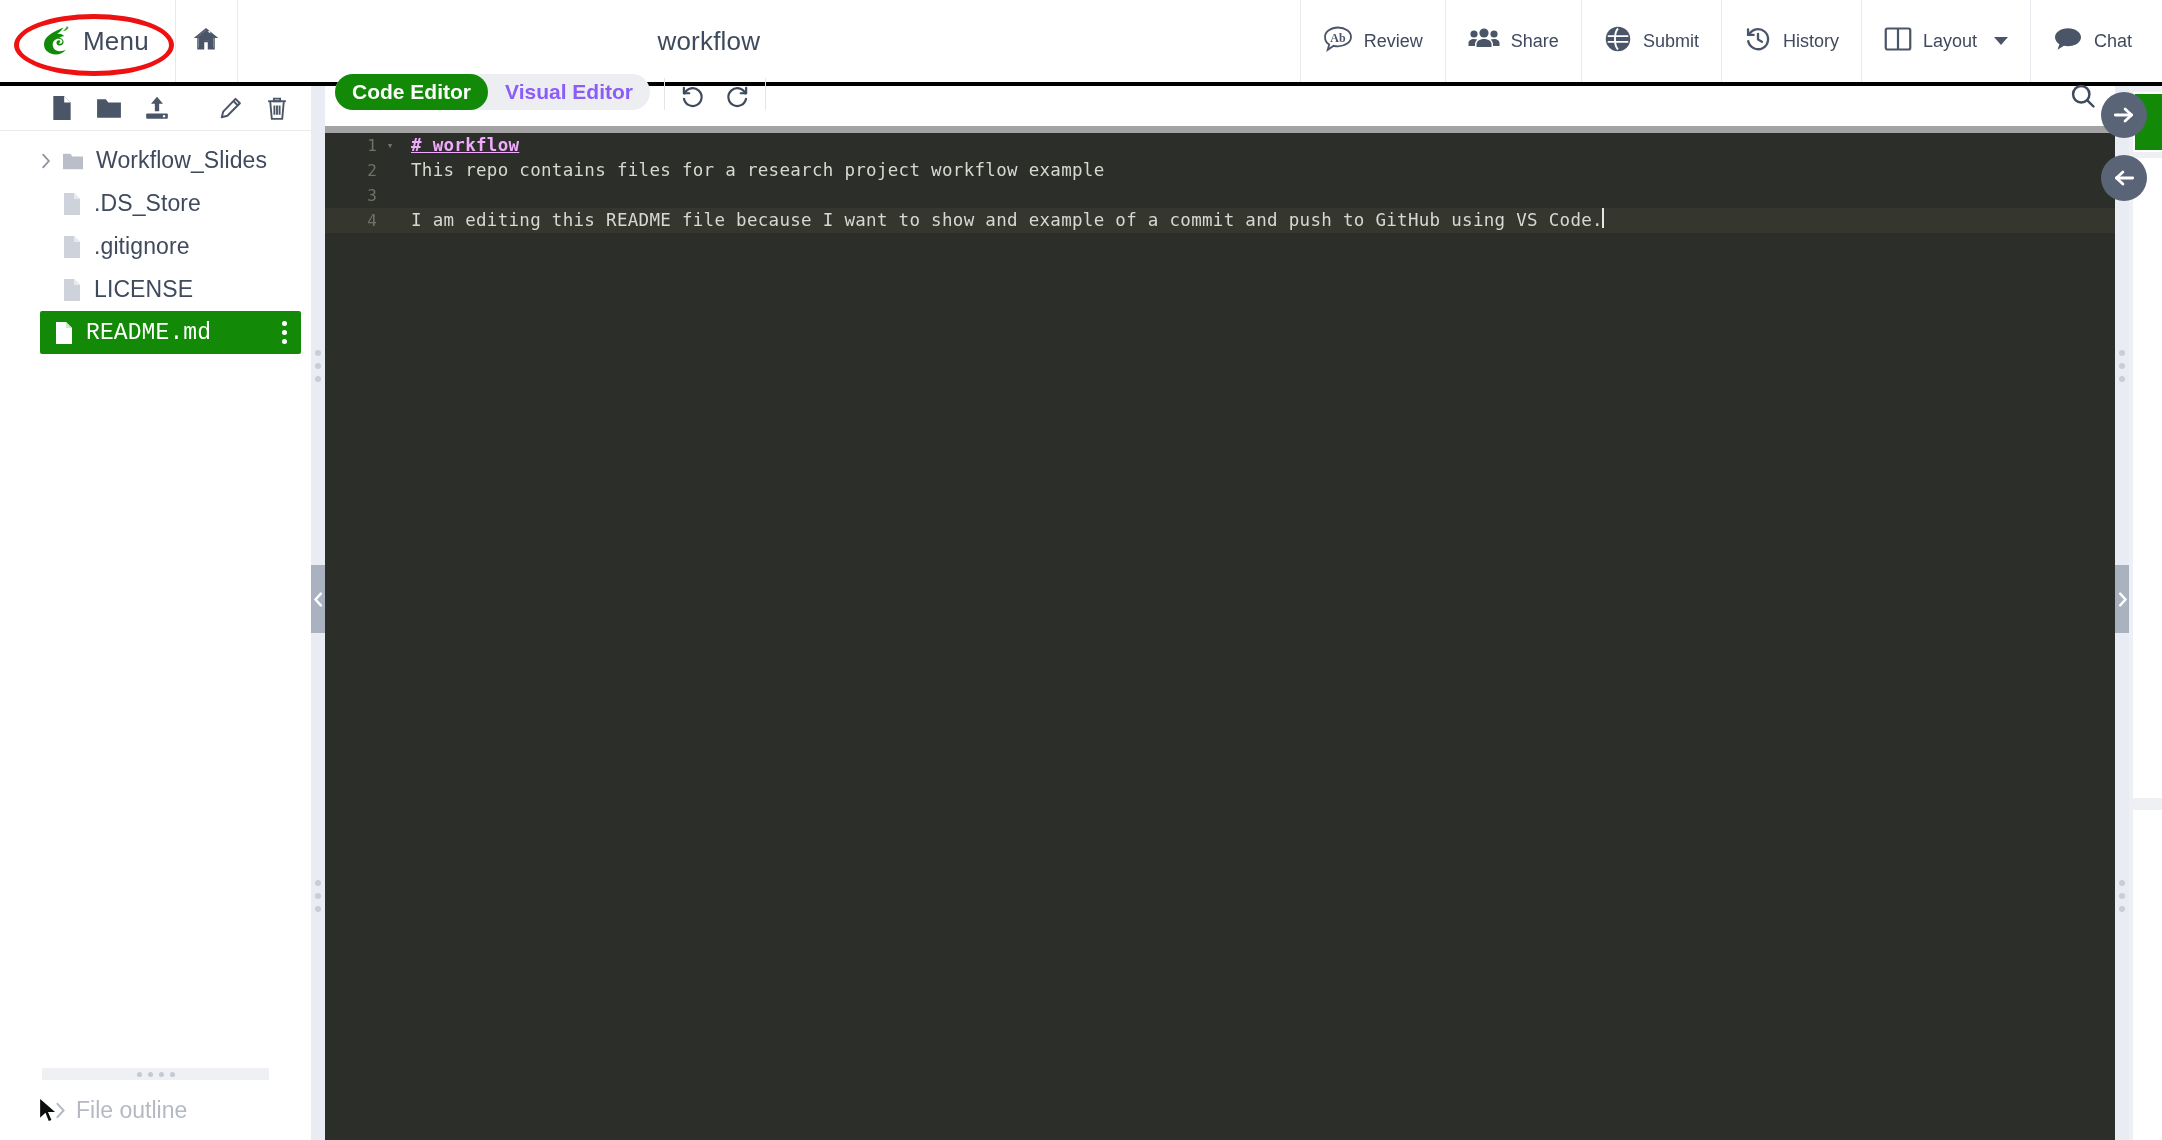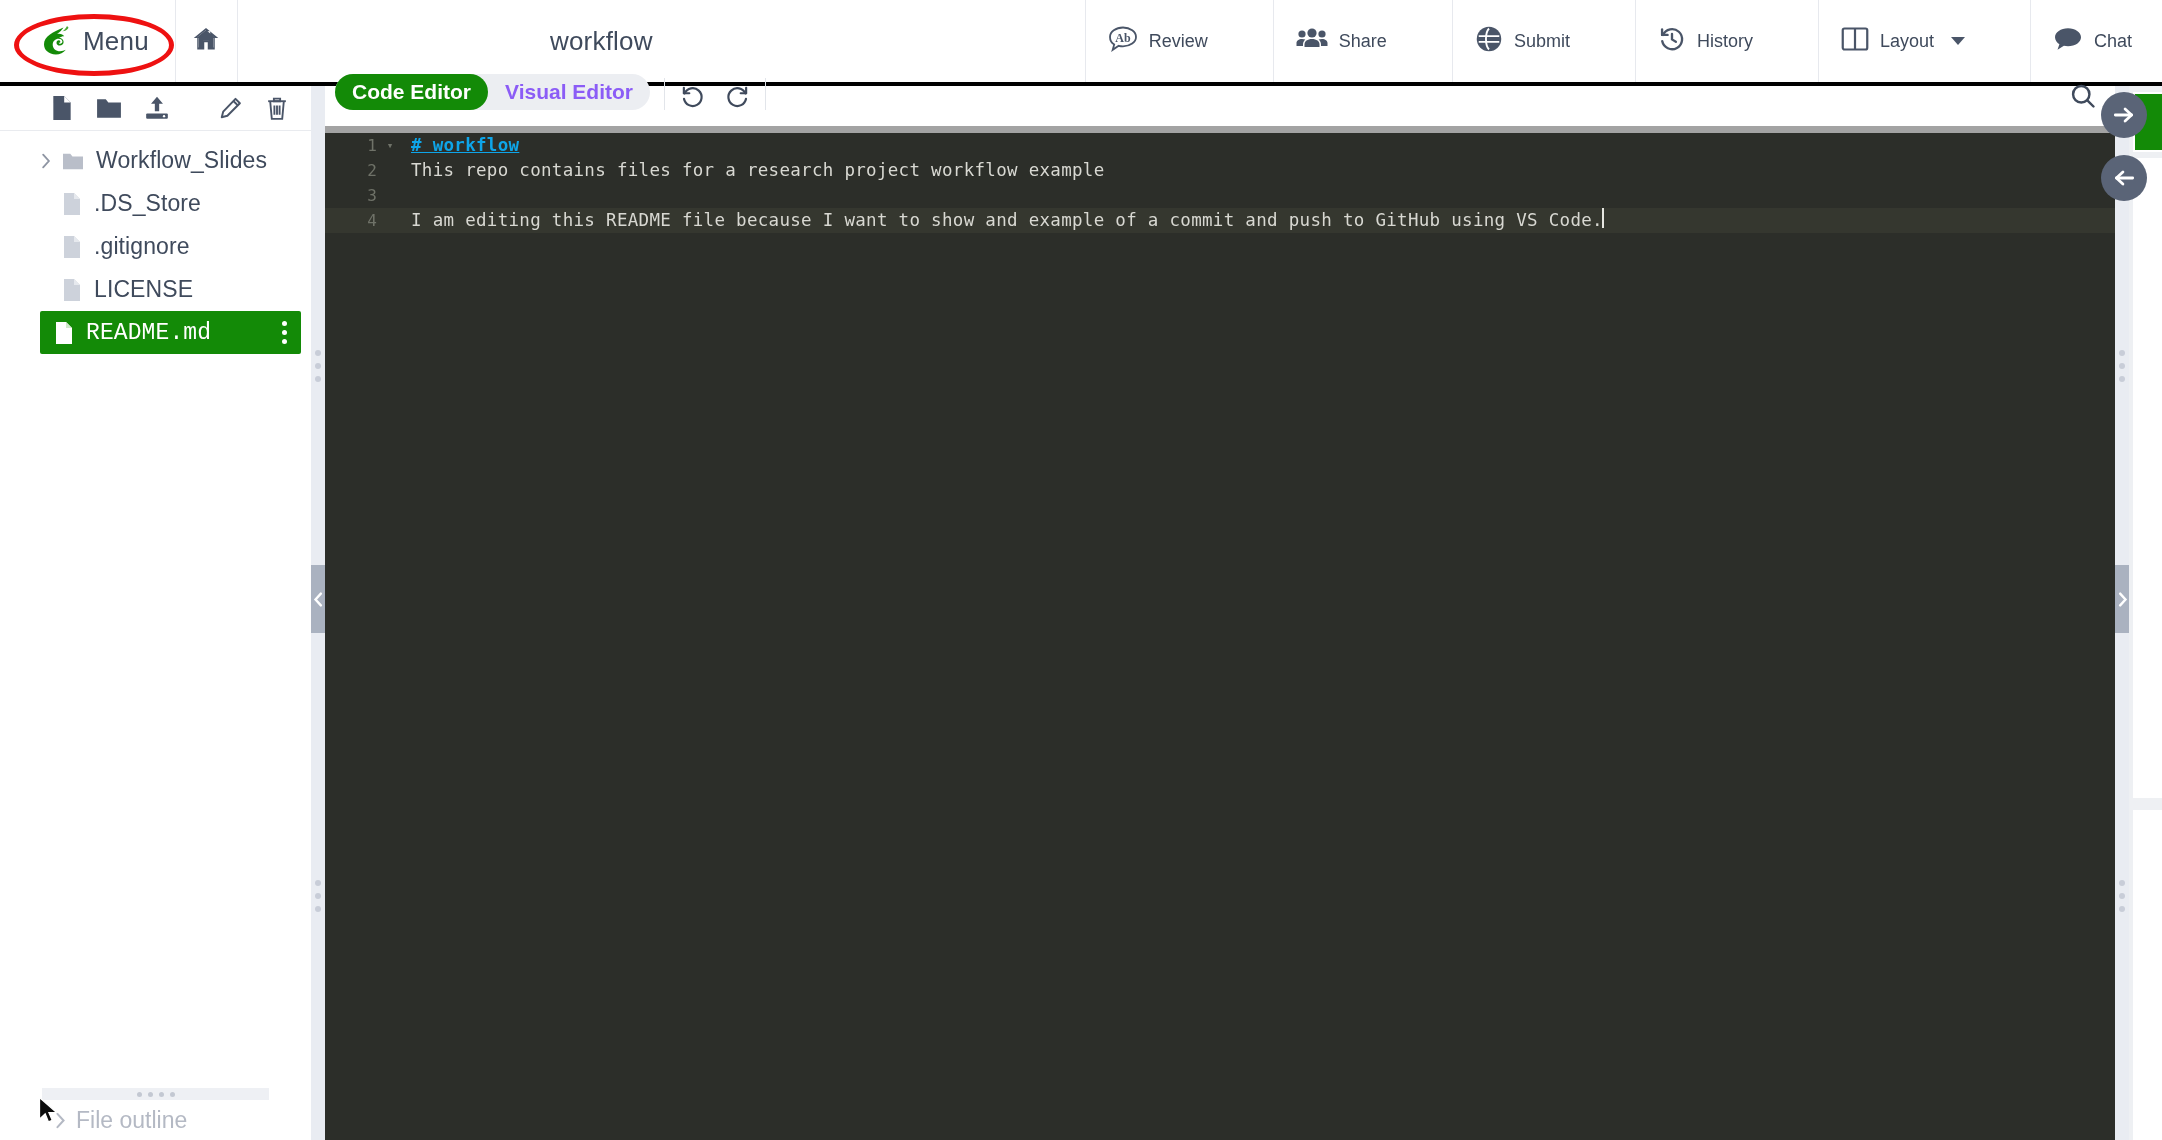--- a/index.html
+++ b/index.html
@@ -40,21 +40,21 @@
     border-right: 1px solid #e7e9ee;
     cursor: pointer;
   }
   .hdr-title {
     flex: 1;
     display: flex; align-items: center; justify-content: center;
     font-size: 26px; color: #3f4a5c; font-weight: 400;
     letter-spacing: .2px;
     margin-left: -120px;
   }
-  .hdr-right { display: flex; align-items: stretch; gap: 43px; }
+  .hdr-right { display: flex; align-items: stretch; }
   .hdr-item {
     display: flex; align-items: center; gap: 11px;
     padding: 0 22px;
     border-left: 1px solid #e7e9ee;
     cursor: pointer;
     color: #3f4a5c;
   }
   .hdr-item:last-child { border-right: none; padding-right: 30px; }
   .hdr-item-label { font-size: 18px; color: #3f4a5c; white-space: nowrap; }
   .caret-dn {
@@ -122,21 +122,21 @@
   .ft-spacer { flex: 1; }
   .ft-resizer {
     height: 12px; margin: 0 42px 0 42px;
     background: #eef0f4;
     display: flex; align-items: center; justify-content: center;
     gap: 6px;
     cursor: row-resize;
   }
   .ft-resizer i { width: 5px; height: 5px; background: #c3c8d2; border-radius: 50%; display: block; }
   .ft-outline {
-    height: 40px;
+    height: 60px;
     display: flex; align-items: center;
     padding-left: 50px;
     font-size: 23px; color: #b4b9c4;
     cursor: pointer;
   }
   .ft-outline .ft-chevron { margin-left: 0; }
 
   
   .splitter {
     position: absolute; top: 86px;
@@ -223,21 +223,21 @@
     width: 14px; flex: 0 0 14px;
     color: #6f7268; font-size: 11px; text-align: center;
   }
   .code-txt {
     padding-left: 14px;
     color: #d8d8d2;
     font-size: 17.5px;
     white-space: pre;
     letter-spacing: .3px;
   }
-  .code-txt.heading { color: #0ea5e9; font-weight: 700; text-decoration: underline; }
+  .code-txt.heading { color: #f0abfc; font-weight: 700; text-decoration: underline; }
   .caret {
     display: inline-block;
     width: 2px; height: 20px;
     background: #e6e6e0;
     vertical-align: -4px;
     margin-left: -1px;
   }
 
   
   .pdf-panel {

